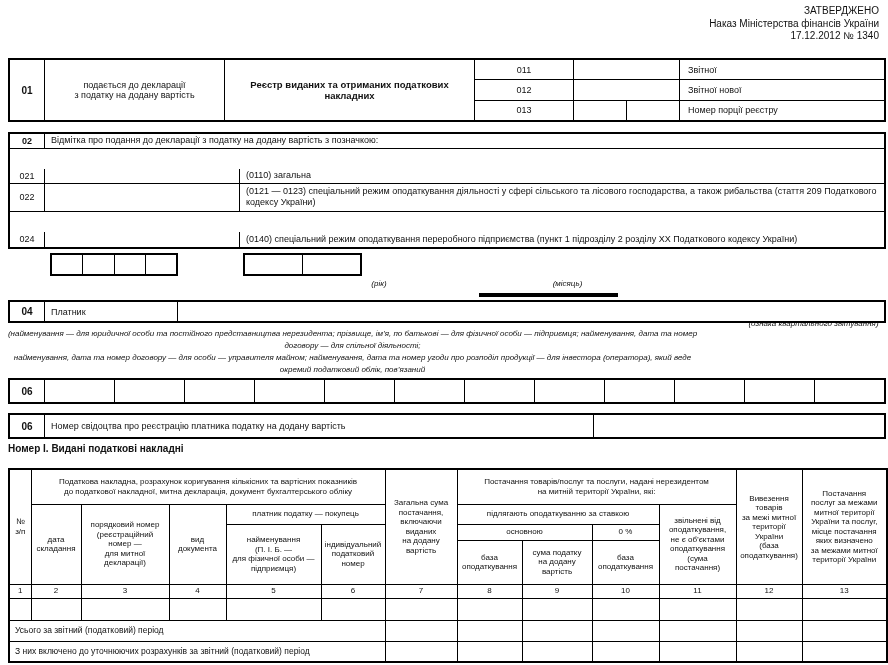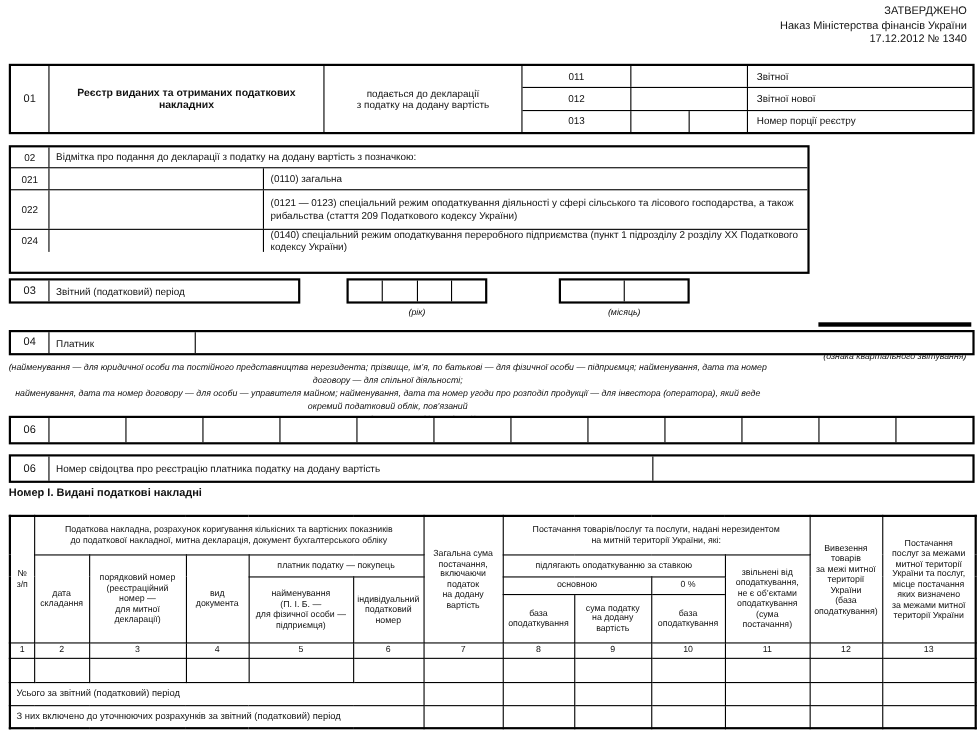--- a/index.html
+++ b/index.html
@@ -14,44 +14,44 @@
   .pre { white-space: pre-line; }
   .abs { position: absolute; }
 
   
   .approval { top: 5px; right: 9px; text-align: right; font-size: 10px; line-height: 12.5px; }
 
   
   .blk { border: 2px solid #000; display: flex; background: #fff; }
   .cell { border-right: 1px solid #000; display: flex; align-items: center; justify-content: center; }
   .cell:last-child { border-right: none; }
-  .codecell { font-weight: normal; font-size: 10px; }
+  .codecell { font-weight: bold; font-size: 10px; }
   .lbl { justify-content: flex-start; padding-left: 6px; font-size: 9px; }
 
   
   .block01 { left: 8px; top: 58px; width: 878px; height: 64px; }
   .b01-num { width: 35px; }
   .b01-title { width: 250px; font-weight: bold; font-size: 9.5px; text-align: center; padding: 0 4px; }
   .b01-sub { width: 180px; font-size: 9px; text-align: center; }
   .b01-right { flex: 1; display: flex; flex-direction: column; }
   .b01-row { display: flex; flex: 1; border-bottom: 1px solid #000; }
   .b01-row:last-child { border-bottom: none; }
   .b01-code { width: 99px; font-size: 9px; }
   .b01-chk { width: 106px; }
   .b01-chk-half { width: 53px; }
   .b01-opt { flex: 1; justify-content: flex-start; padding-left: 8px; font-size: 9px; }
 
   
-  .block02 { left: 8px; top: 132px; width: 728px; height: 117px; flex-direction: column; }
+  .block02 { left: 8px; top: 132px; width: 878px; height: 117px; flex-direction: column; }
   .b02-row { display: flex; border-bottom: 1px solid #000; align-items: stretch; }
   .b02-row:last-child { border-bottom: none; }
   .b02-num { width: 35px; font-size: 9px; }
   .b02-chk { width: 195px; }
   .b02-lbl { flex: 1; justify-content: flex-start; padding: 1px 6px; font-size: 9px; text-align: left; line-height: 11.5px; }
-  .h19 { height: 19px; } .h20 { height: 20px; } .h36 { height: 36px; }
+  .h19 { height: 19px; } .h20 { height: 20px; margin-top: 20px; } .h36 { height: 36px; }
 
   
   .block03 { left: 8px; top: 253px; width: 878px; }
   .b03-main { display: flex; height: 23px; }
   .b03-caps { display: flex; font-size: 8px; font-style: italic; margin-top: 3px; }
   .sp42 { width: 42px; } .sp65 { width: 65px; } .sp117 { width: 117px; }
   .b03-box { width: 265px; }
   .b03-year { width: 128px; } .b03-month { width: 119px; } .b03-quarter { width: 139px; margin-top: 40px; }
   .b03-dcell { flex: 1; }
   .capc { text-align: center; }
@@ -84,23 +84,23 @@
 <body>
 
 <div class="abs approval">
   <div>ЗАТВЕРДЖЕНО</div>
   <div>Наказ Міністерства фінансів України</div>
   <div>17.12.2012 № 1340</div>
 </div>
 
 <div class="abs blk block01">
   <div class="cell codecell b01-num">01</div>
-  <div class="cell b01-title">Реєстр виданих та отриманих податкових накладних</div>
   <div class="cell b01-sub pre">подається до декларації
 з податку на додану вартість</div>
+  <div class="cell b01-title">Реєстр виданих та отриманих податкових накладних</div>
   <div class="b01-right">
     <div class="b01-row">
       <div class="cell b01-code">011</div>
       <div class="cell b01-chk"></div>
       <div class="cell b01-opt">Звітної</div>
     </div>
     <div class="b01-row">
       <div class="cell b01-code">012</div>
       <div class="cell b01-chk"></div>
       <div class="cell b01-opt">Звітної нової</div>
@@ -131,24 +131,20 @@
   </div>
   <div class="b02-row h20">
     <div class="cell b02-num">024</div>
     <div class="cell b02-chk"></div>
     <div class="cell b02-lbl">(0140) спеціальний режим оподаткування переробного підприємства (пункт 1 підрозділу 2 розділу XX Податкового кодексу України)</div>
   </div>
 </div>
 
 <div class="abs block03">
   <div class="b03-main">
-    <div class="blk b03-box">
-      <div class="cell codecell b01-num">03</div>
-      <div class="cell lbl" style="flex:1">Звітний (податковий) період</div>
-    </div>
     <div class="sp42"></div>
     <div class="blk b03-year">
       <div class="cell b03-dcell"></div>
       <div class="cell b03-dcell"></div>
       <div class="cell b03-dcell"></div>
       <div class="cell b03-dcell"></div>
     </div>
     <div class="sp65"></div>
     <div class="blk b03-month">
       <div class="cell b03-dcell"></div>
@@ -221,21 +217,21 @@
   </colgroup>
   <tbody>
       <tr style="height:35px">
     <th rowspan="4" class="pre">№
 з/п</th>
     <th colspan="5" class="pre">Податкова накладна, розрахунок коригування кількісних та вартісних показників
 до податкової накладної, митна декларація, документ бухгалтерського обліку</th>
     <th rowspan="4" class="pre">Загальна сума
 постачання,
 включаючи
-податок
+виданих
 на додану
 вартість</th>
     <th colspan="4" class="pre">Постачання товарів/послуг та послуги, надані нерезидентом
 на митній території України, які:</th>
     <th rowspan="4" class="pre">Вивезення
 товарів
 за межі митної
 території
 України
 (база

